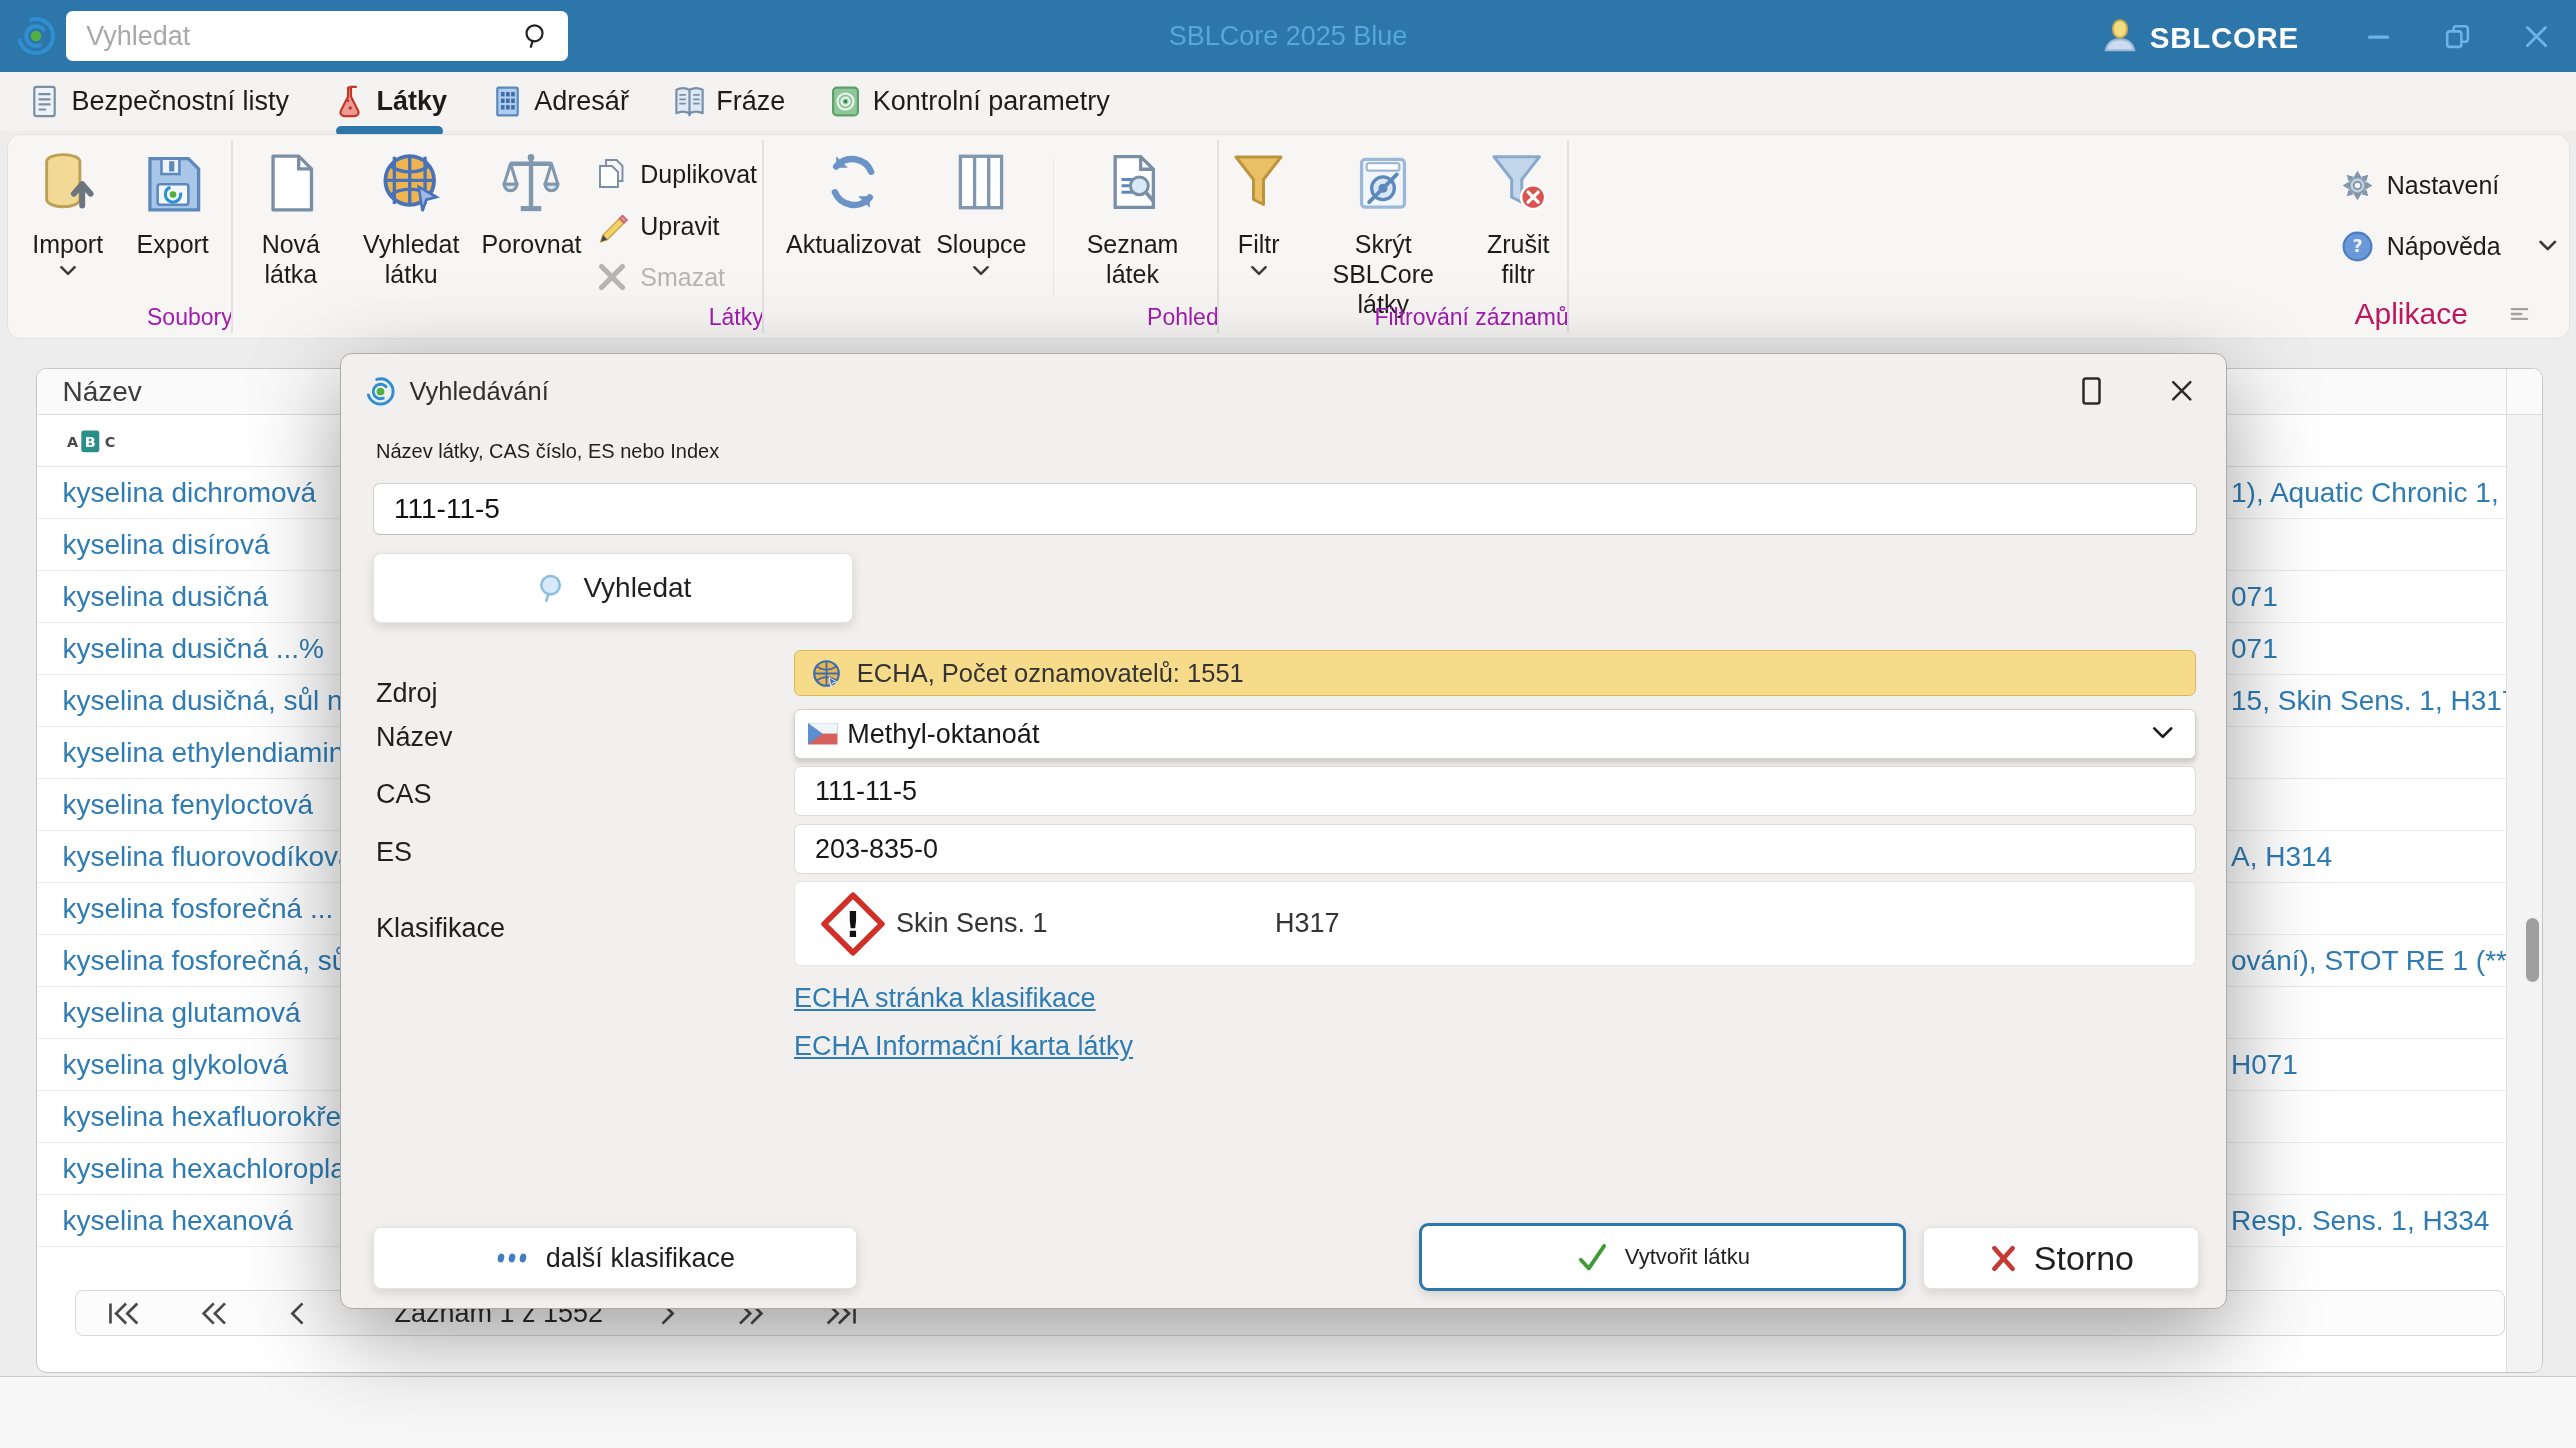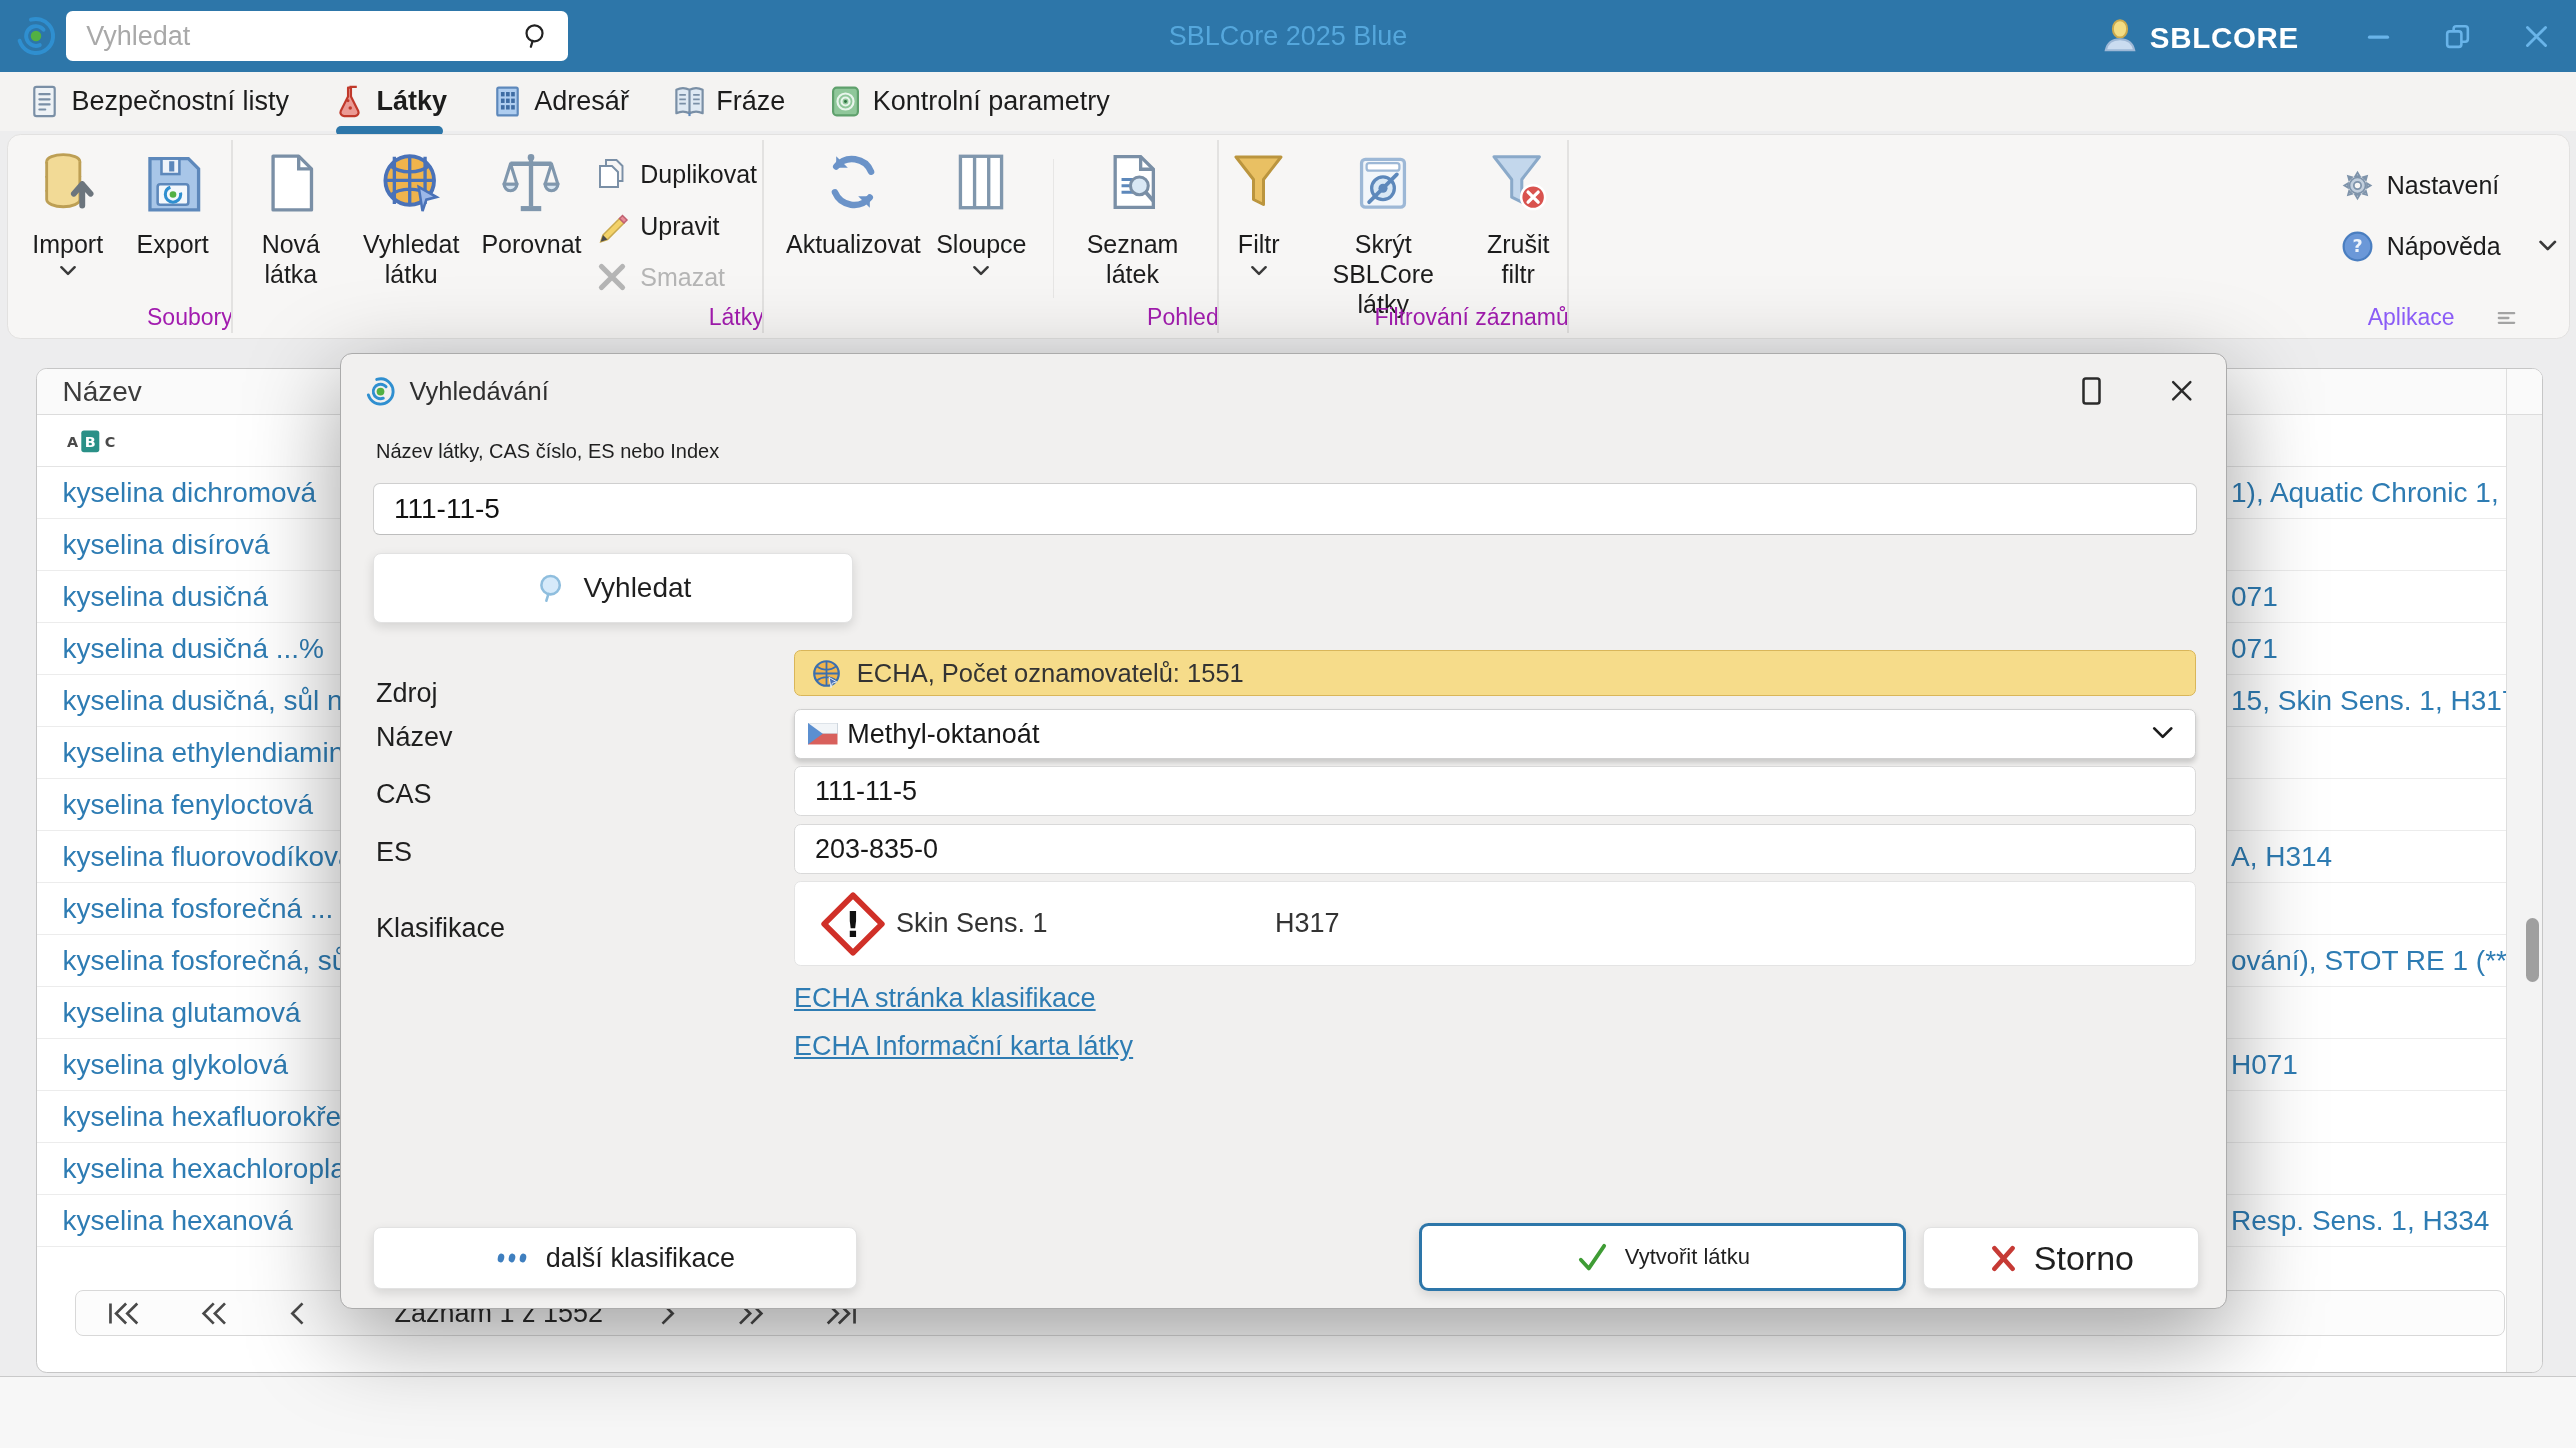--- a/index.html
+++ b/index.html
@@ -33,21 +33,21 @@
   .rbtn { width:119px; display:flex; flex-direction:column; align-items:center; padding-top:4px; border-radius:6.7px; }
   .rbtn .ricon { height:78px; display:flex; align-items:flex-start; justify-content:center; }
   .rbtn .rlabel { font-size:25px; color:#1c1c1c; text-align:center; line-height:1.2; }
   .rbtn .rchev { margin-top:5.4px; color:#3a3a3a; }
   .smallstack { display:flex; flex-direction:column; gap:9.4px; padding-top:6.7px; width:174px; }
   .sbtn { display:flex; align-items:center; gap:10.7px; font-size:25px; color:#1c1c1c; height:42px; }
   .sbtn.disabled { color:#b5b5b5; }
   .midsep { width:1.3px; background:#e7e6e5; margin:12px 10.7px 40px 10.7px; }
   .appgroup { width:252px; }
   .appbtn { display:flex; align-items:center; gap:12px; font-size:25px; color:#1c1c1c; margin:17.4px 0 0 23px; height:43px; }
-  .applabel-row { position:absolute; left:0; right:0; bottom:6.7px; display:flex; align-items:center; justify-content:center; gap:40px; font-size:23px; color:#8b5cf6; }
+  .applabel-row { position:absolute; left:0; right:0; bottom:6.7px; display:flex; align-items:center; justify-content:center; gap:40px; font-size:30px; color:#be185d; }
   .spacerflex { flex:1; }
 
   
   .table-panel { position:absolute; left:36px; top:368px; width:2507px; height:1005px; background:#fff; border:1.3px solid #c6c6c6; border-radius:10.7px; overflow:hidden; }
   .t-header { height:46px; background:#fafafa; border-bottom:1.3px solid #dcdcdc; display:flex; align-items:center; }
   .t-header .hname { margin-left:25.5px; font-size:28px; color:#3c3c3c; }
   .t-filter { height:52px; border-bottom:1.3px solid #e4e4e4; display:flex; align-items:center; padding-left:25.5px; }
   .t-row { position:relative; height:52px; border-bottom:1.3px solid #ececec; display:flex; align-items:center; }
   .t-row .rname { margin-left:25.5px; font-size:28px; color:#2e7cb3; white-space:nowrap; }
   .t-row .rfrag { position:absolute; left:2194px; font-size:28px; color:#2e7cb3; white-space:nowrap; }

